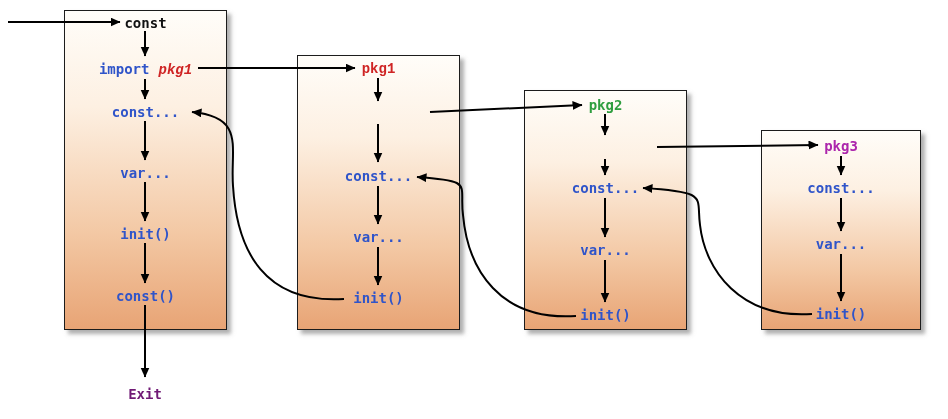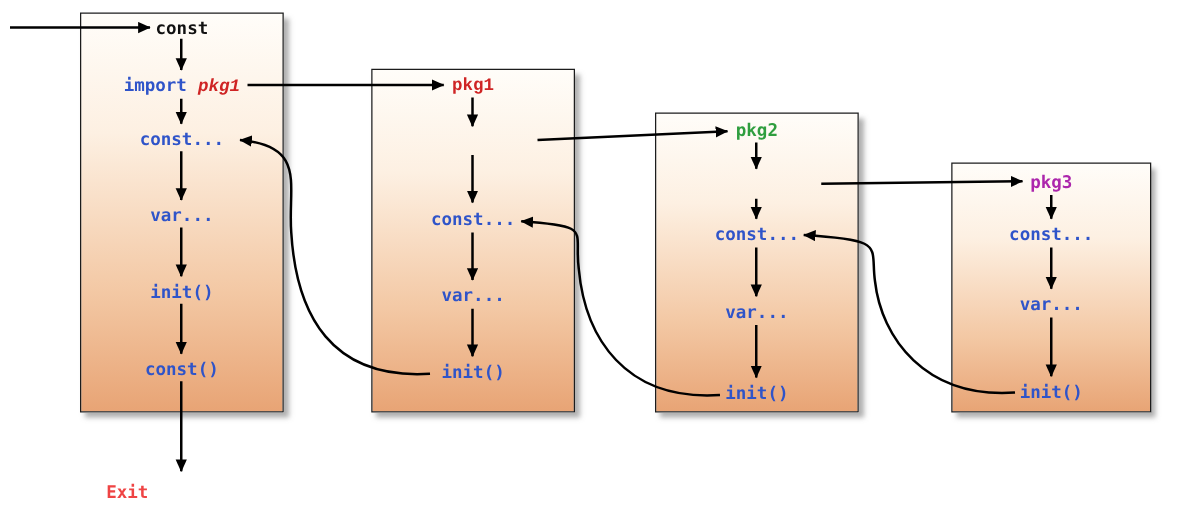--- a/index.html
+++ b/index.html
@@ -45,25 +45,25 @@
     left: 0; top: 0;
     z-index: 5;
     pointer-events: none;
   }
 
   .exit-label {
     position: absolute;
     left: 85px;
     top: 385px;
     width: 120px;
-    text-align: left;
+    text-align: center;
     font-size: 14px;
     line-height: 18px;
     font-weight: bold;
-    color: #ef4444;
+    color: #701a75;
     z-index: 2;
   }
 </style>
 </head>
 <body>
 
 <div class="canvas">
 
   <div class="box" style="left:64px; top:10px; width:163px; height:320px;">
     <div class="item t-black" style="top:3px">const</div>

